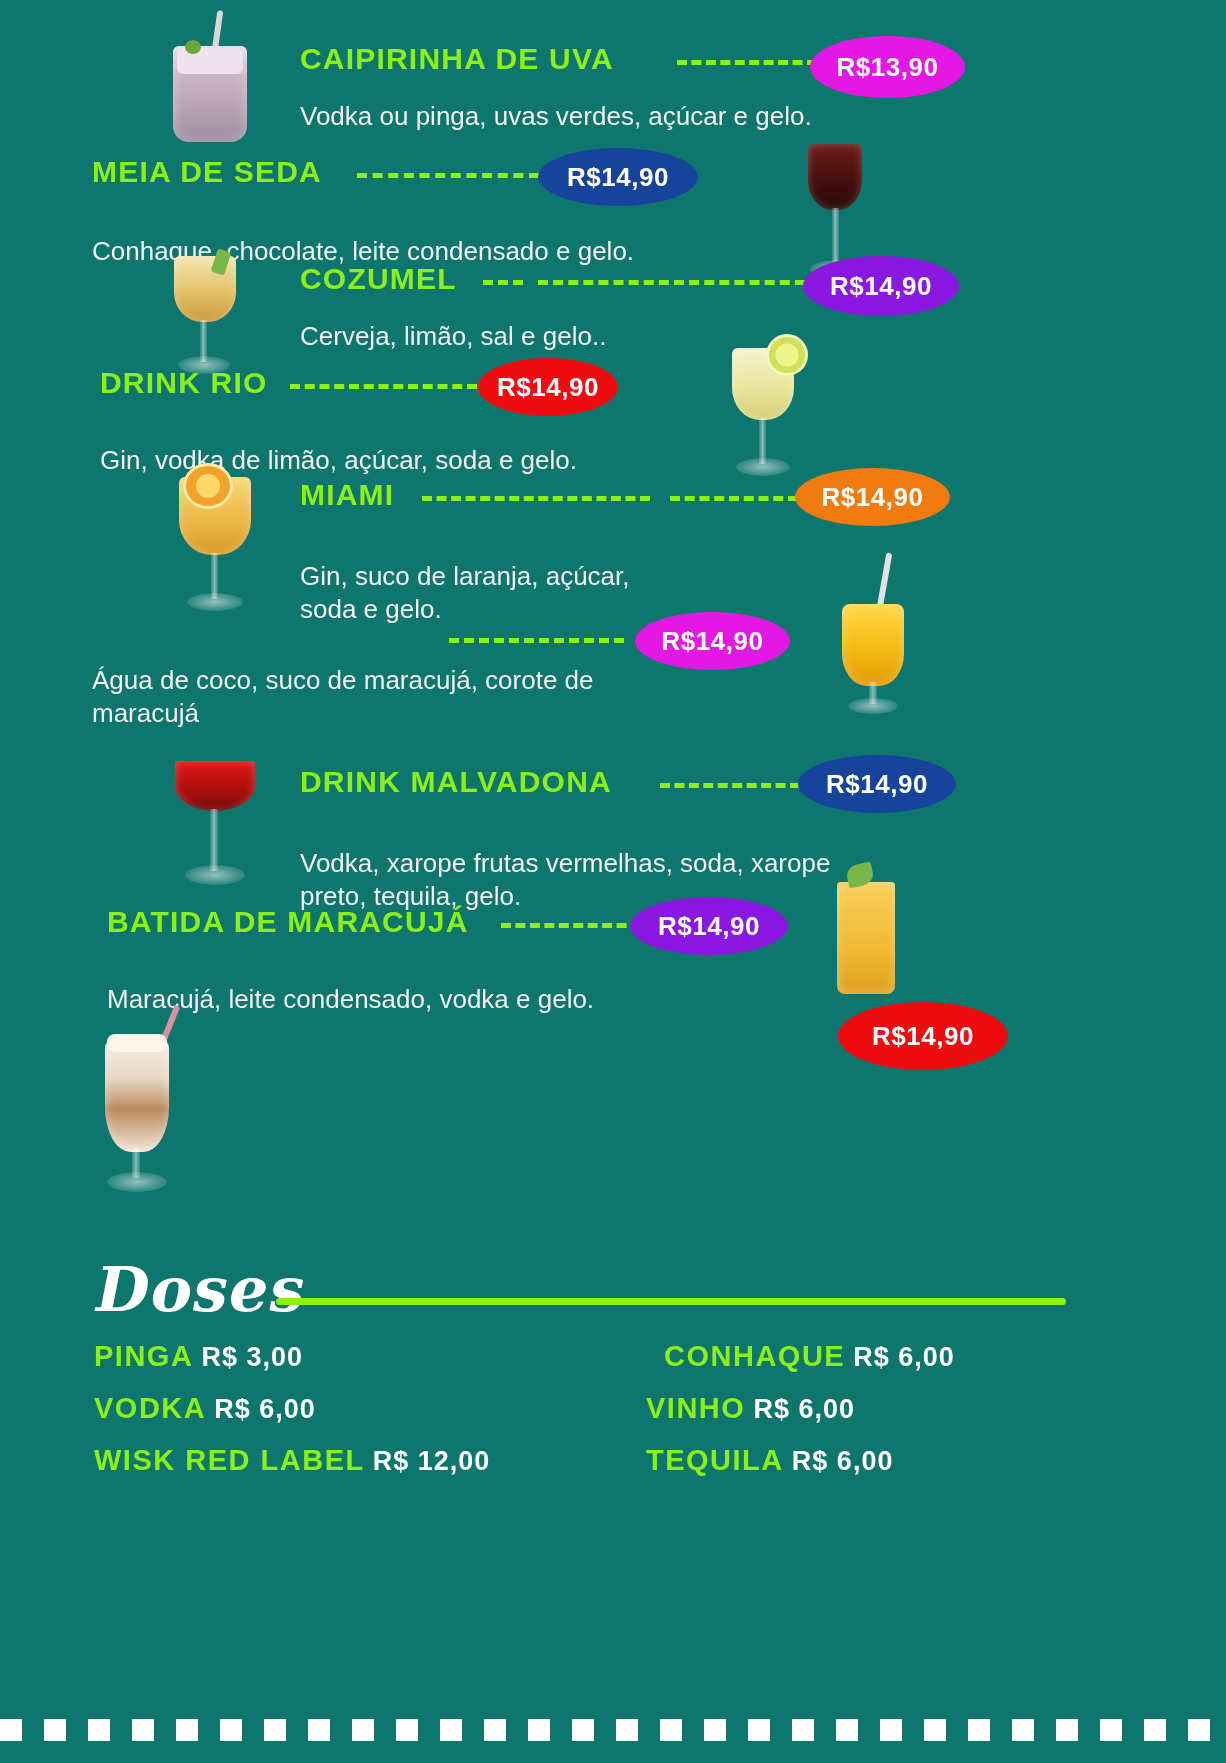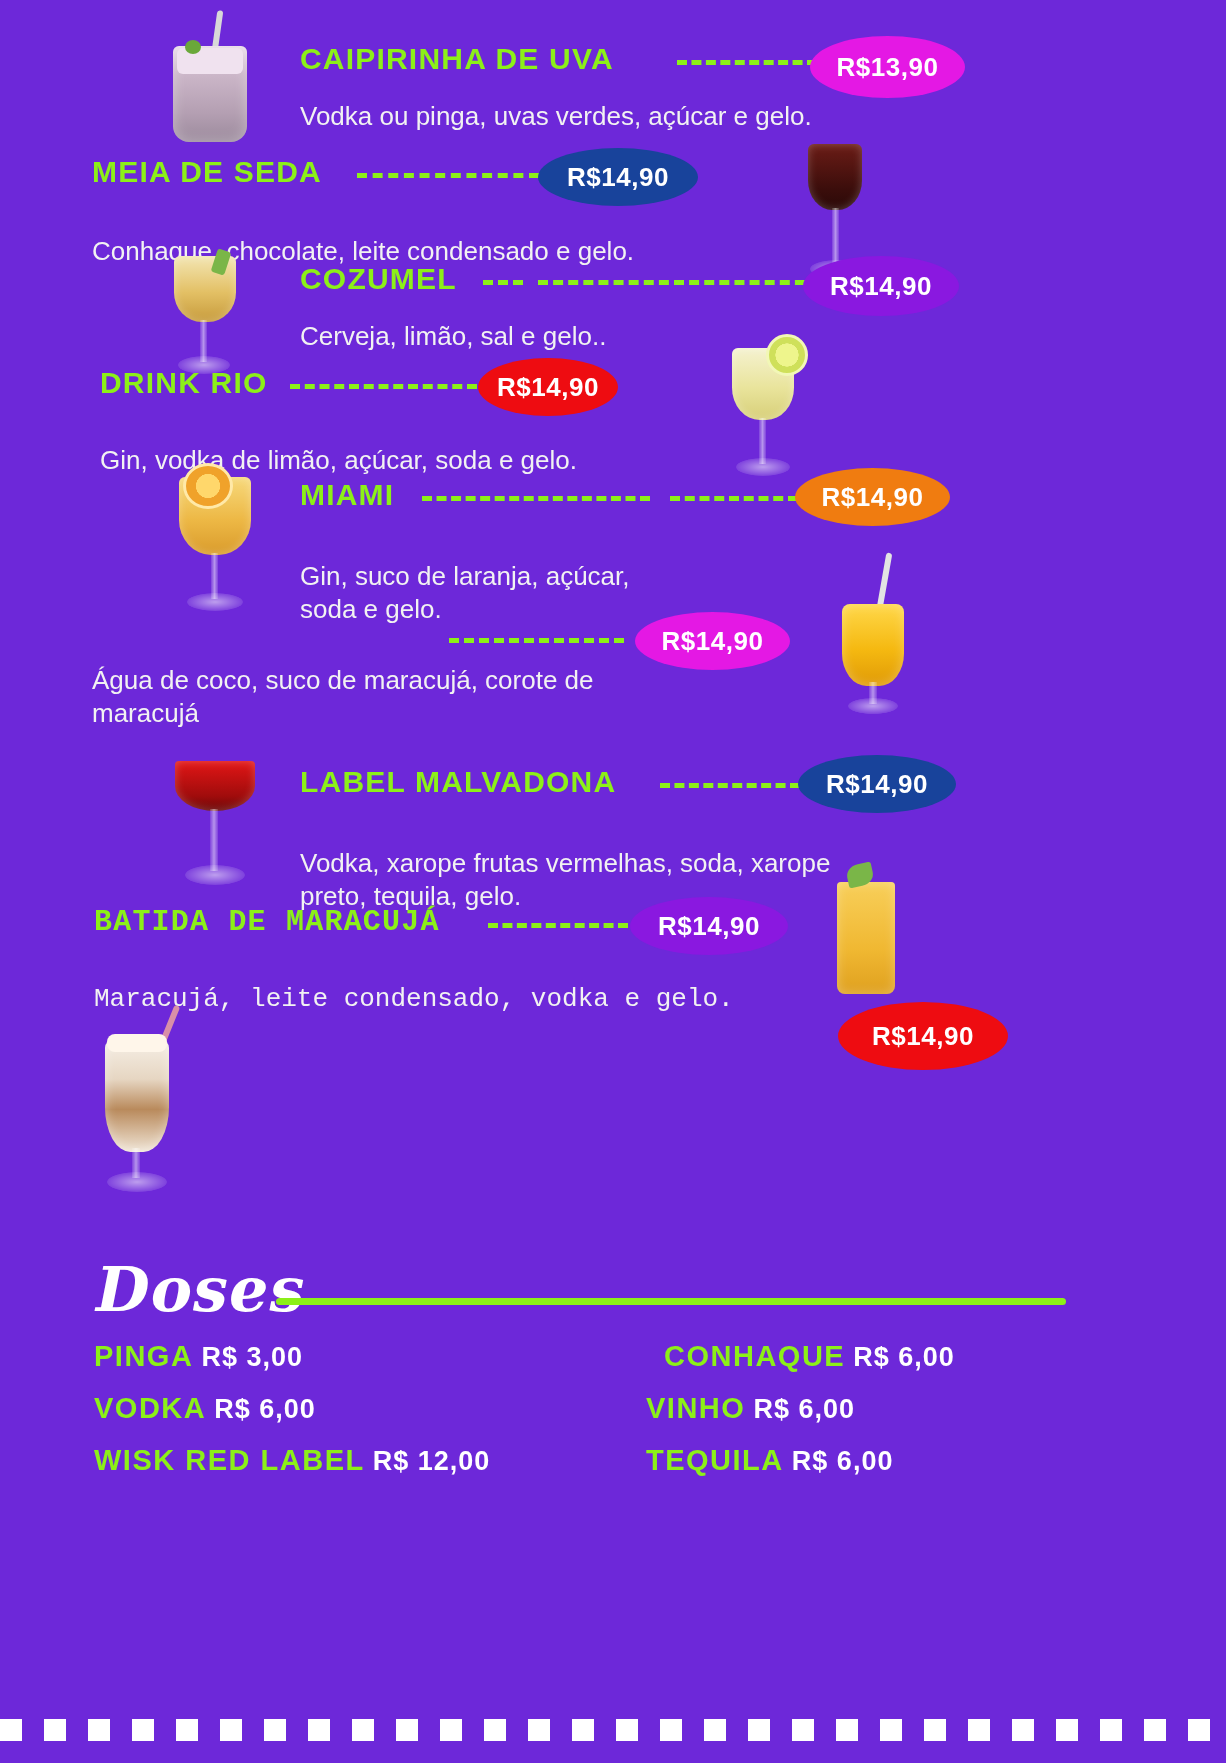--- a/index.html
+++ b/index.html
@@ -11,21 +11,21 @@
     width: 1226px;
     height: 1763px;
     position: relative;
     overflow: hidden;
     font-family: "Liberation Sans", sans-serif;
     color: #fff;
   }
   .page {
     position: absolute;
     inset: 0;
-    background: #6d28d9;
+    background: #0f766e;
   }
 
   
   .item {
     position: absolute;
   }
   .name {
     color: #8cf018;
     font-weight: bold;
     letter-spacing: 1.2px;
@@ -223,32 +223,32 @@
 maracujá</div>
   </div>
   <div class="price p-magenta" style="left:635px; top:612px; width:155px; height:58px;">R$14,90</div>
 
   <div class="photo" style="left:163px; top:755px; width:110px; height:150px;">
     <div class="glass-body" style="left:12px; top:6px; width:80px; height:50px; border-radius:4px 4px 50% 50%; background:linear-gradient(180deg,#e21616 0%,#a00c0c 70%,#6b0808 100%); box-shadow:inset 0 0 10px rgba(255,255,255,.25);"></div>
     <div class="stem" style="left:47px; top:54px; width:8px; height:62px;"></div>
     <div class="foot" style="left:22px; top:110px; width:60px; height:20px;"></div>
   </div>
   <div class="item" style="left:300px; top:765px; width:900px;">
-    <div class="name">LABEL MALVADONA</div>
+    <div class="name">DRINK MALVADONA</div>
     <div class="leader" style="left:360px; top:18px; width:140px;"></div>
     <div class="desc" style="margin-top:48px;">Vodka, xarope frutas vermelhas, soda, xarope
 preto, tequila, gelo.</div>
   </div>
   <div class="price p-blue" style="left:798px; top:755px; width:158px; height:58px;">R$14,90</div>
 
   <div class="photo" style="left:815px; top:860px; width:100px; height:150px;">
     <div class="glass-body" style="left:22px; top:22px; width:58px; height:112px; border-radius:4px 4px 8px 8px; background:linear-gradient(180deg,#f8cf5a 0%,#f0b832 60%,#dfa01f 100%); box-shadow:inset 0 0 12px rgba(255,255,255,.3);"></div>
     <div style="position:absolute;left:32px;top:4px;width:26px;height:22px;background:#7ab648;border-radius:50% 10% 50% 10%;transform:rotate(-12deg);"></div>
   </div>
-  <div class="item" style="left:94px; top:905px; width:1000px;font-family:Liberation Mono, monospace;">
+  <div class="item" style="left:107px; top:905px; width:1000px;">
     <div class="name">BATIDA DE MARACUJÁ</div>
     <div class="leader" style="left:394px; top:18px; width:140px;"></div>
     <div class="desc" style="margin-top:44px;">Maracujá, leite condensado, vodka e gelo.</div>
   </div>
   <div class="price p-purple" style="left:630px; top:897px; width:158px; height:58px;">R$14,90</div>
 
   <div class="photo" style="left:85px; top:1000px; width:120px; height:205px;">
     <div class="straw" style="left:70px; top:2px; width:6px; height:52px; background:#d98fa8; transform:rotate(22deg);"></div>
     <div class="glass-body" style="left:20px; top:40px; width:64px; height:112px; border-radius:8px 8px 40% 40%; background:linear-gradient(180deg,#f6efe6 0%,#e6d6c2 35%,#b98a5c 62%,#f0e5d6 100%); box-shadow:inset 0 0 12px rgba(255,255,255,.4);"></div>
     <div style="position:absolute;left:22px;top:34px;width:60px;height:18px;border-radius:8px;background:#fff6ea;"></div>

